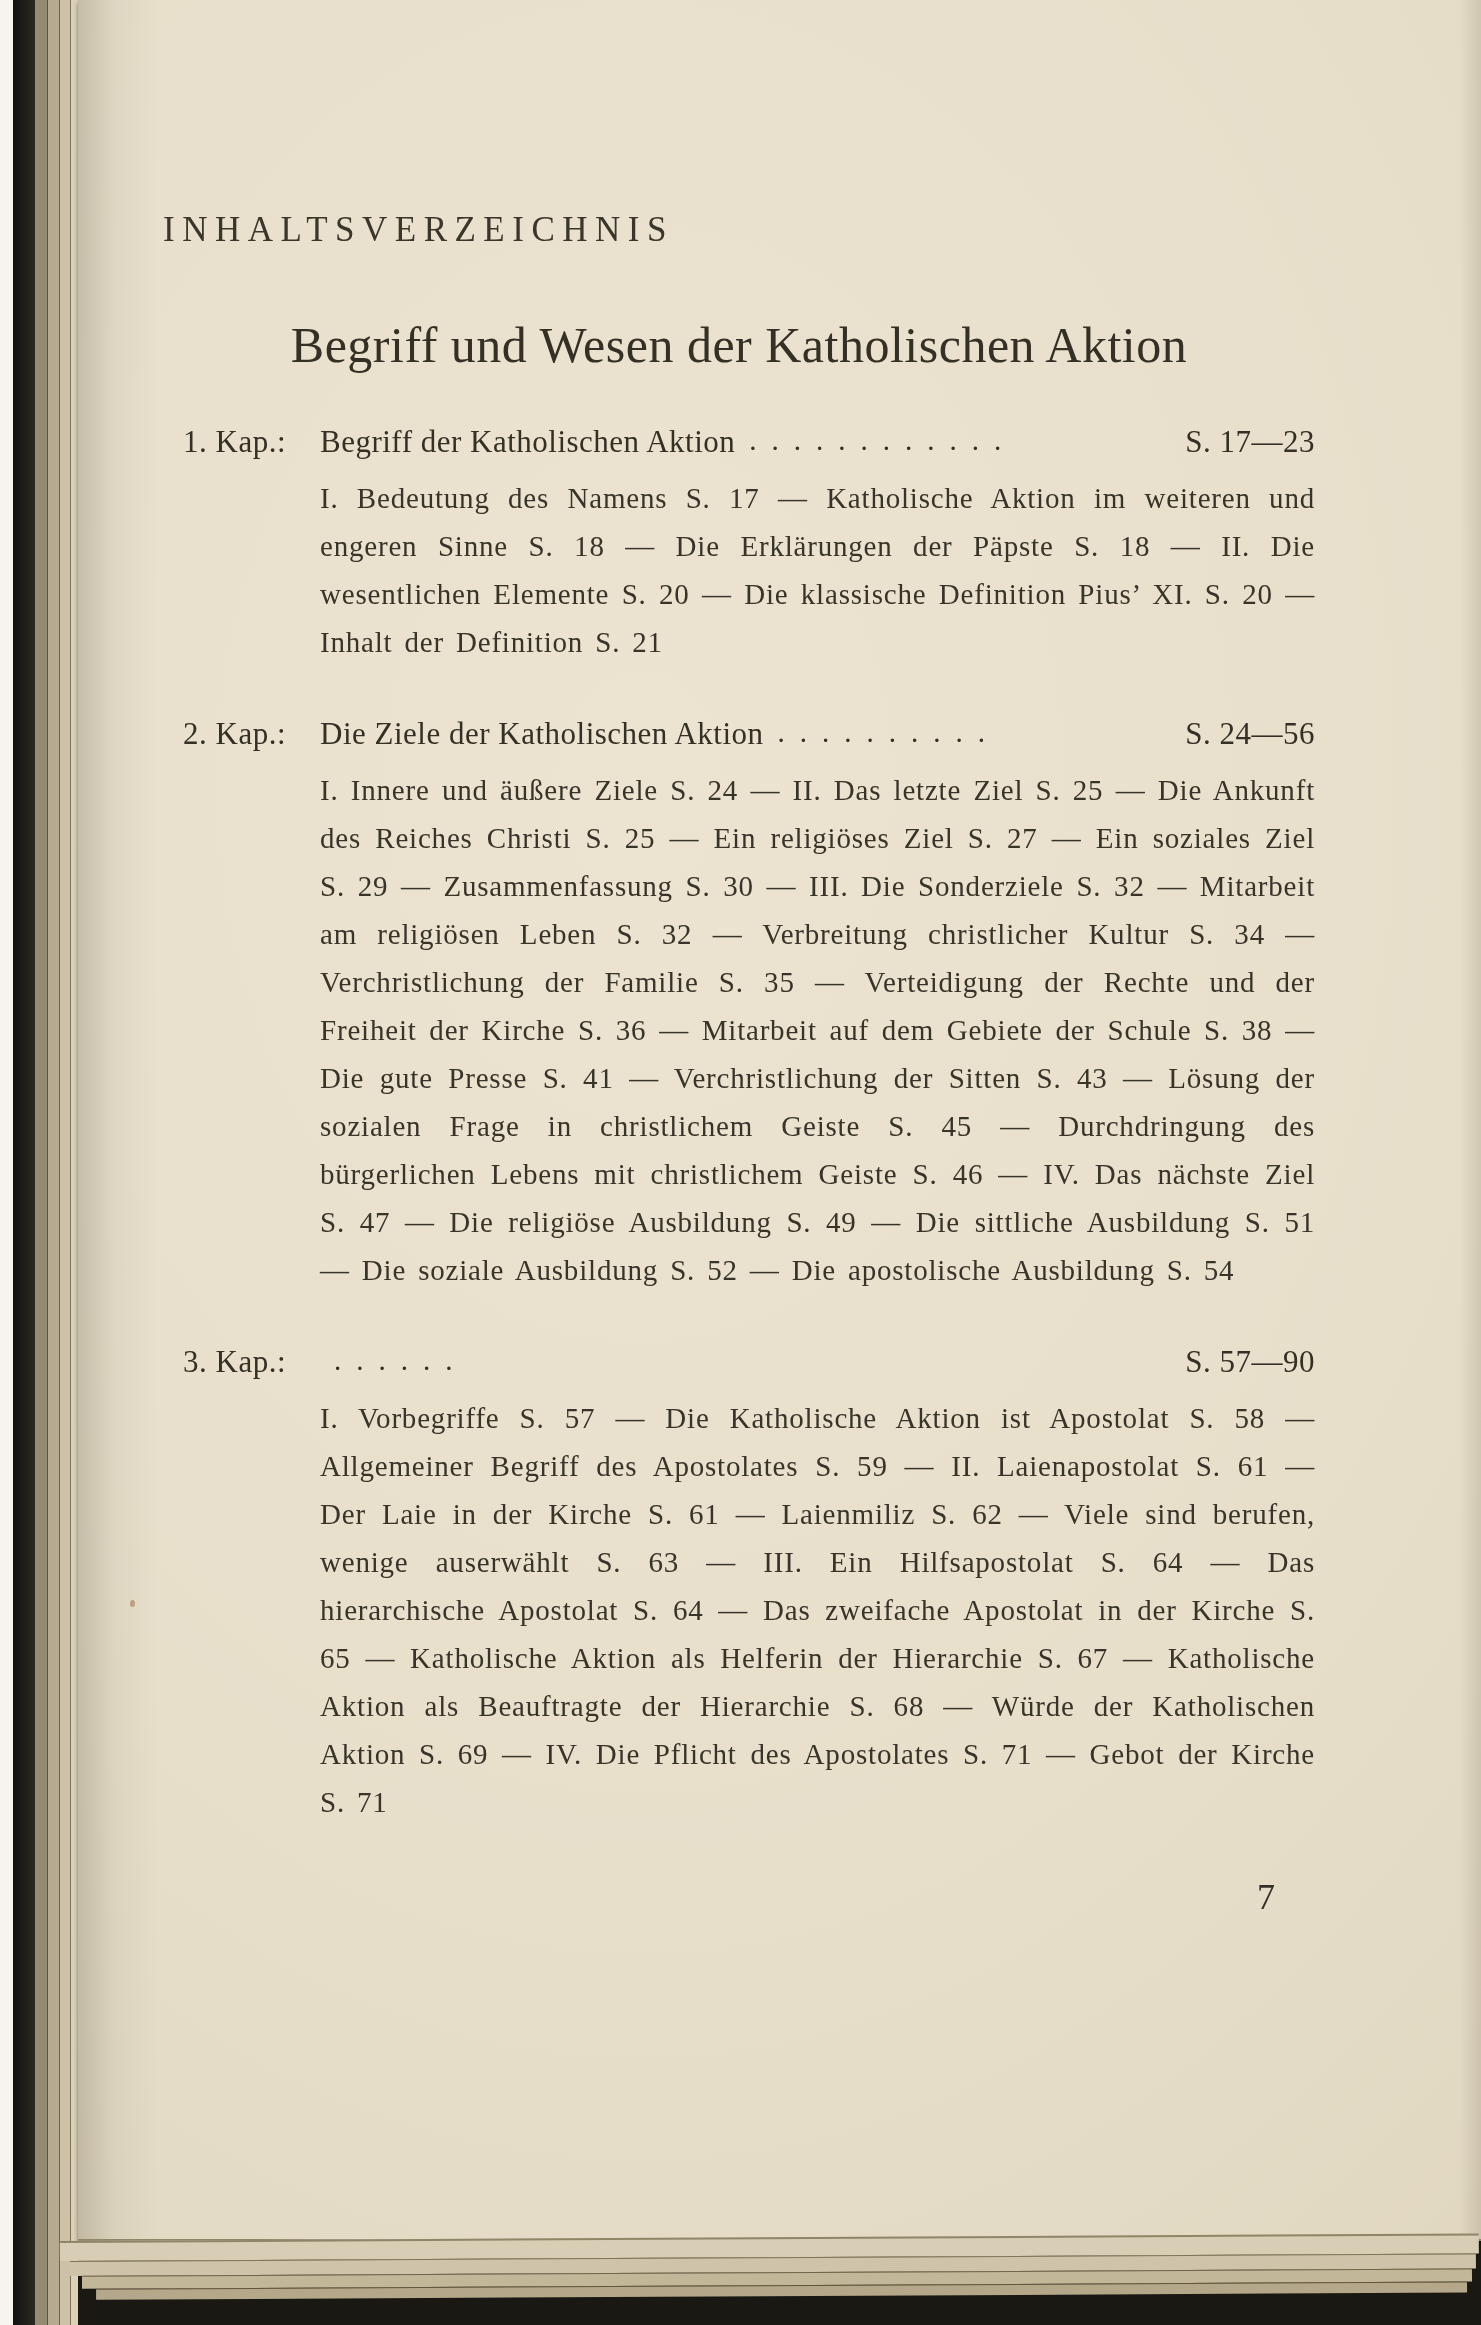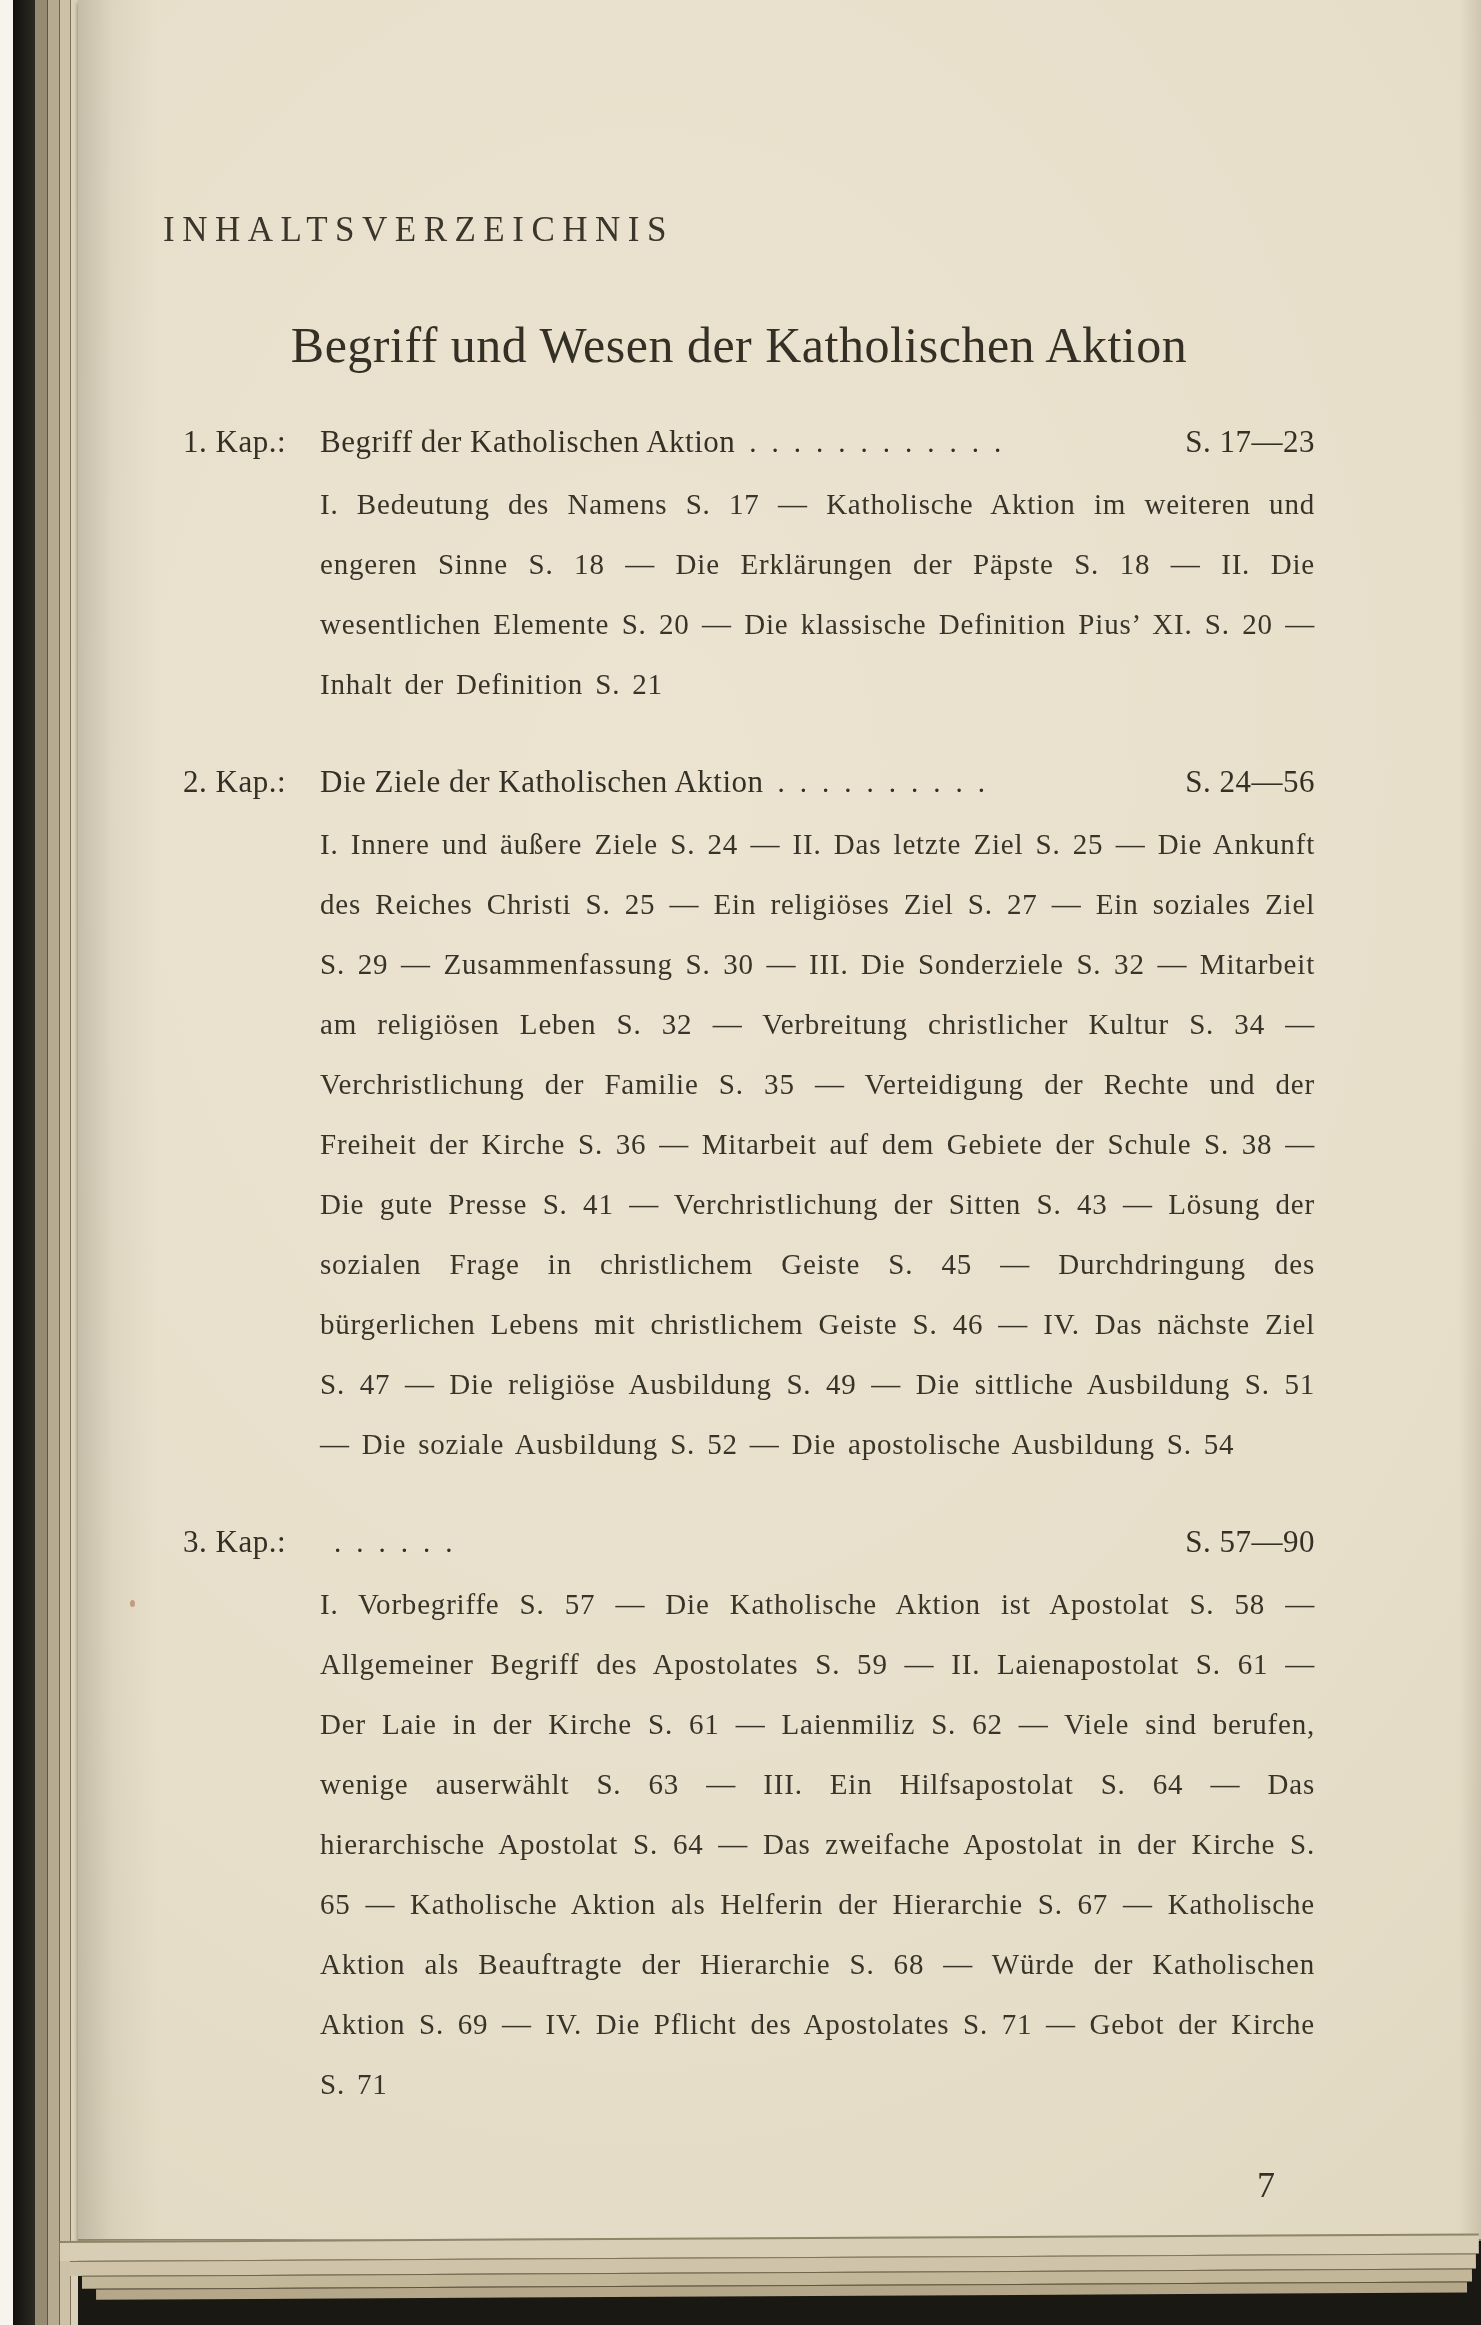--- a/index.html
+++ b/index.html
@@ -68,42 +68,42 @@
   .part-title {
     text-align: center;
     font-size: 50px;
     letter-spacing: 0.5px;
     margin: 0 0 50px 0;
     color: #343025;
   }
   .chapter { padding-left: 20px; margin-bottom: 50px; }
   .ch-head {
     display: flex;
-    align-items: center;
+    align-items: flex-start;
     font-size: 31px;
     letter-spacing: 0.5px;
     margin-bottom: 14px;
     color: #343026;
     margin-top: 32px;
   }
   .ch-label { flex: 0 0 137px; }
   .ch-title { white-space: nowrap; }
   .ch-leader {
     flex: 1;
     overflow: hidden;
     white-space: nowrap;
     letter-spacing: 15px;
     padding-left: 14px;
     font-size: 29px;
   }
   .ch-pages { white-space: nowrap; padding-left: 6px; font-family: Liberation Serif, serif; }
   .ch-detail {
     margin: 0 0 0 137px;
     font-size: 29px;
-    line-height: 60px;
+    line-height: 48px;
     text-align: justify;
     letter-spacing: 0.8px;
     word-spacing: 4px;
   }
   .page-number {
     text-align: right;
     margin: 26px 40px 0 0;
     font-size: 36px;
     color: #343026;
   }

